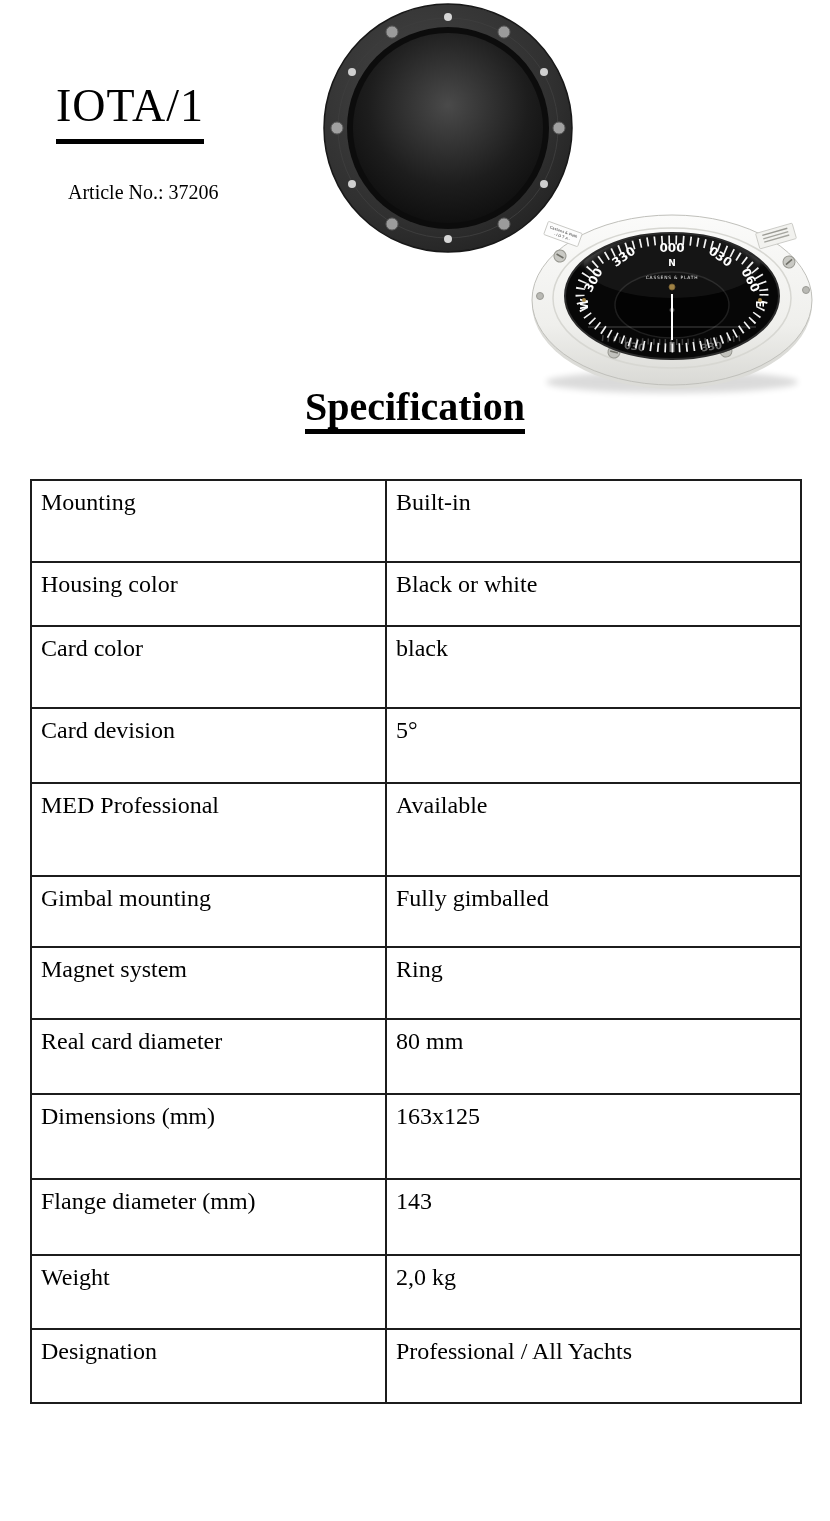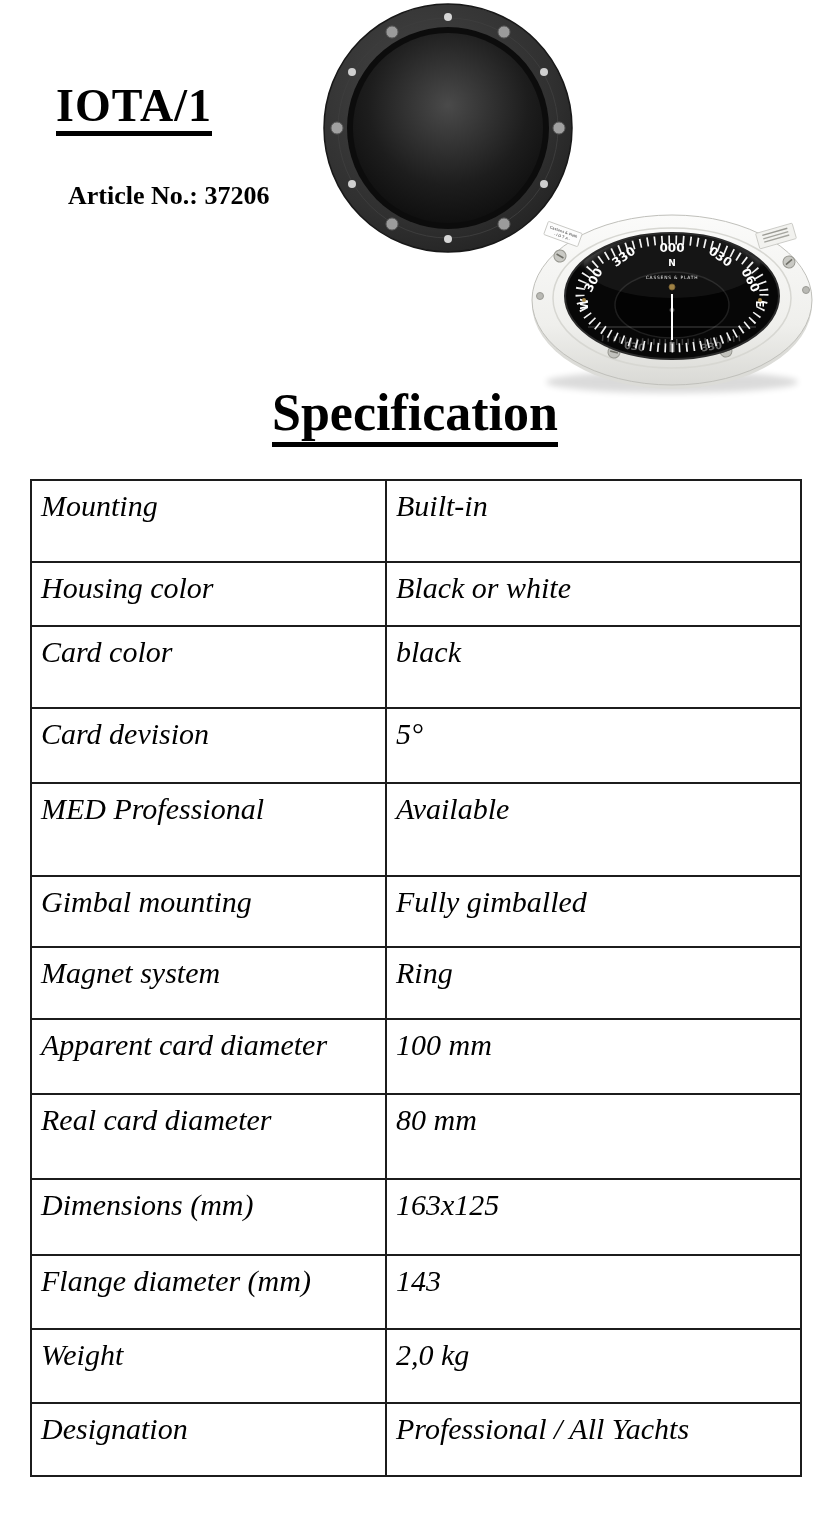--- a/index.html
+++ b/index.html
@@ -2,43 +2,43 @@
 <html><head>
 <meta charset="utf-8">
 <style>
   html,body{margin:0;padding:0;}
   body{
     width:830px;height:1521px;position:relative;background:#ffffff;
     font-family:"Liberation Serif", serif;color:#000;overflow:hidden;
   }
   .title{
     position:absolute;left:56px;top:82px;
-    font-size:46px;font-weight:bold;letter-spacing:1px;
-    border-bottom:5px solid #000;padding-bottom:1px;line-height:1.05;
+    font-size:46px;font-weight:normal;letter-spacing:1px;
+    border-bottom:5px solid #000;padding-bottom:9px;line-height:1.05;
   }
   .article{
-    position:absolute;left:68px;top:181px;font-size:26px;font-weight:bold;
+    position:absolute;left:68px;top:181px;font-size:20px;
   }
   .section-heading-wrap{
     position:absolute;left:0;top:386px;width:830px;text-align:center;
   }
   .section-heading{
-    display:inline-block;font-size:52px;font-weight:bold;
+    display:inline-block;font-size:40px;font-weight:bold;
     border-bottom:5px solid #000;padding-bottom:1px;line-height:1.05;
   }
   .compass-black{position:absolute;left:320px;top:1px;}
   .compass-white{position:absolute;left:520px;top:198px;}
   table.spec{
     position:absolute;left:30px;top:479px;width:770px;
     border-collapse:collapse;table-layout:fixed;
   }
   table.spec td{
     border:2px solid #1c1c1c;vertical-align:top;
-    padding:8px 9px 4px 9px;font-size:30px;line-height:1.12;
-    box-sizing:border-box;overflow:hidden;font-style:italic;
+    padding:8px 9px 4px 9px;font-size:24px;line-height:1.12;
+    box-sizing:border-box;overflow:hidden;
   }
   col.c1{width:355px;} col.c2{width:415px;}
   tr:nth-child(1) td{height:82px;}
   tr:nth-child(2) td{height:64px;}
   tr:nth-child(3) td{height:82px;}
   tr:nth-child(4) td{height:75px;}
   tr:nth-child(5) td{height:93px;}
   tr:nth-child(6) td{height:71px;}
   tr:nth-child(7) td{height:72px;}
   tr:nth-child(8) td{height:75px;}
@@ -258,24 +258,20 @@
   <tr>
     <td>Gimbal mounting</td>
     <td>Fully gimballed</td>
   </tr>
 
   <tr>
     <td>Magnet system</td>
     <td>Ring</td>
   </tr>
 
-  <tr>
-    <td>Apparent card diameter</td>
-    <td>100 mm</td>
-  </tr>
 
   <tr>
     <td>Real card diameter</td>
     <td>80 mm</td>
   </tr>
 
   <tr>
     <td>Dimensions (mm)</td>
     <td>163x125</td>
   </tr>

